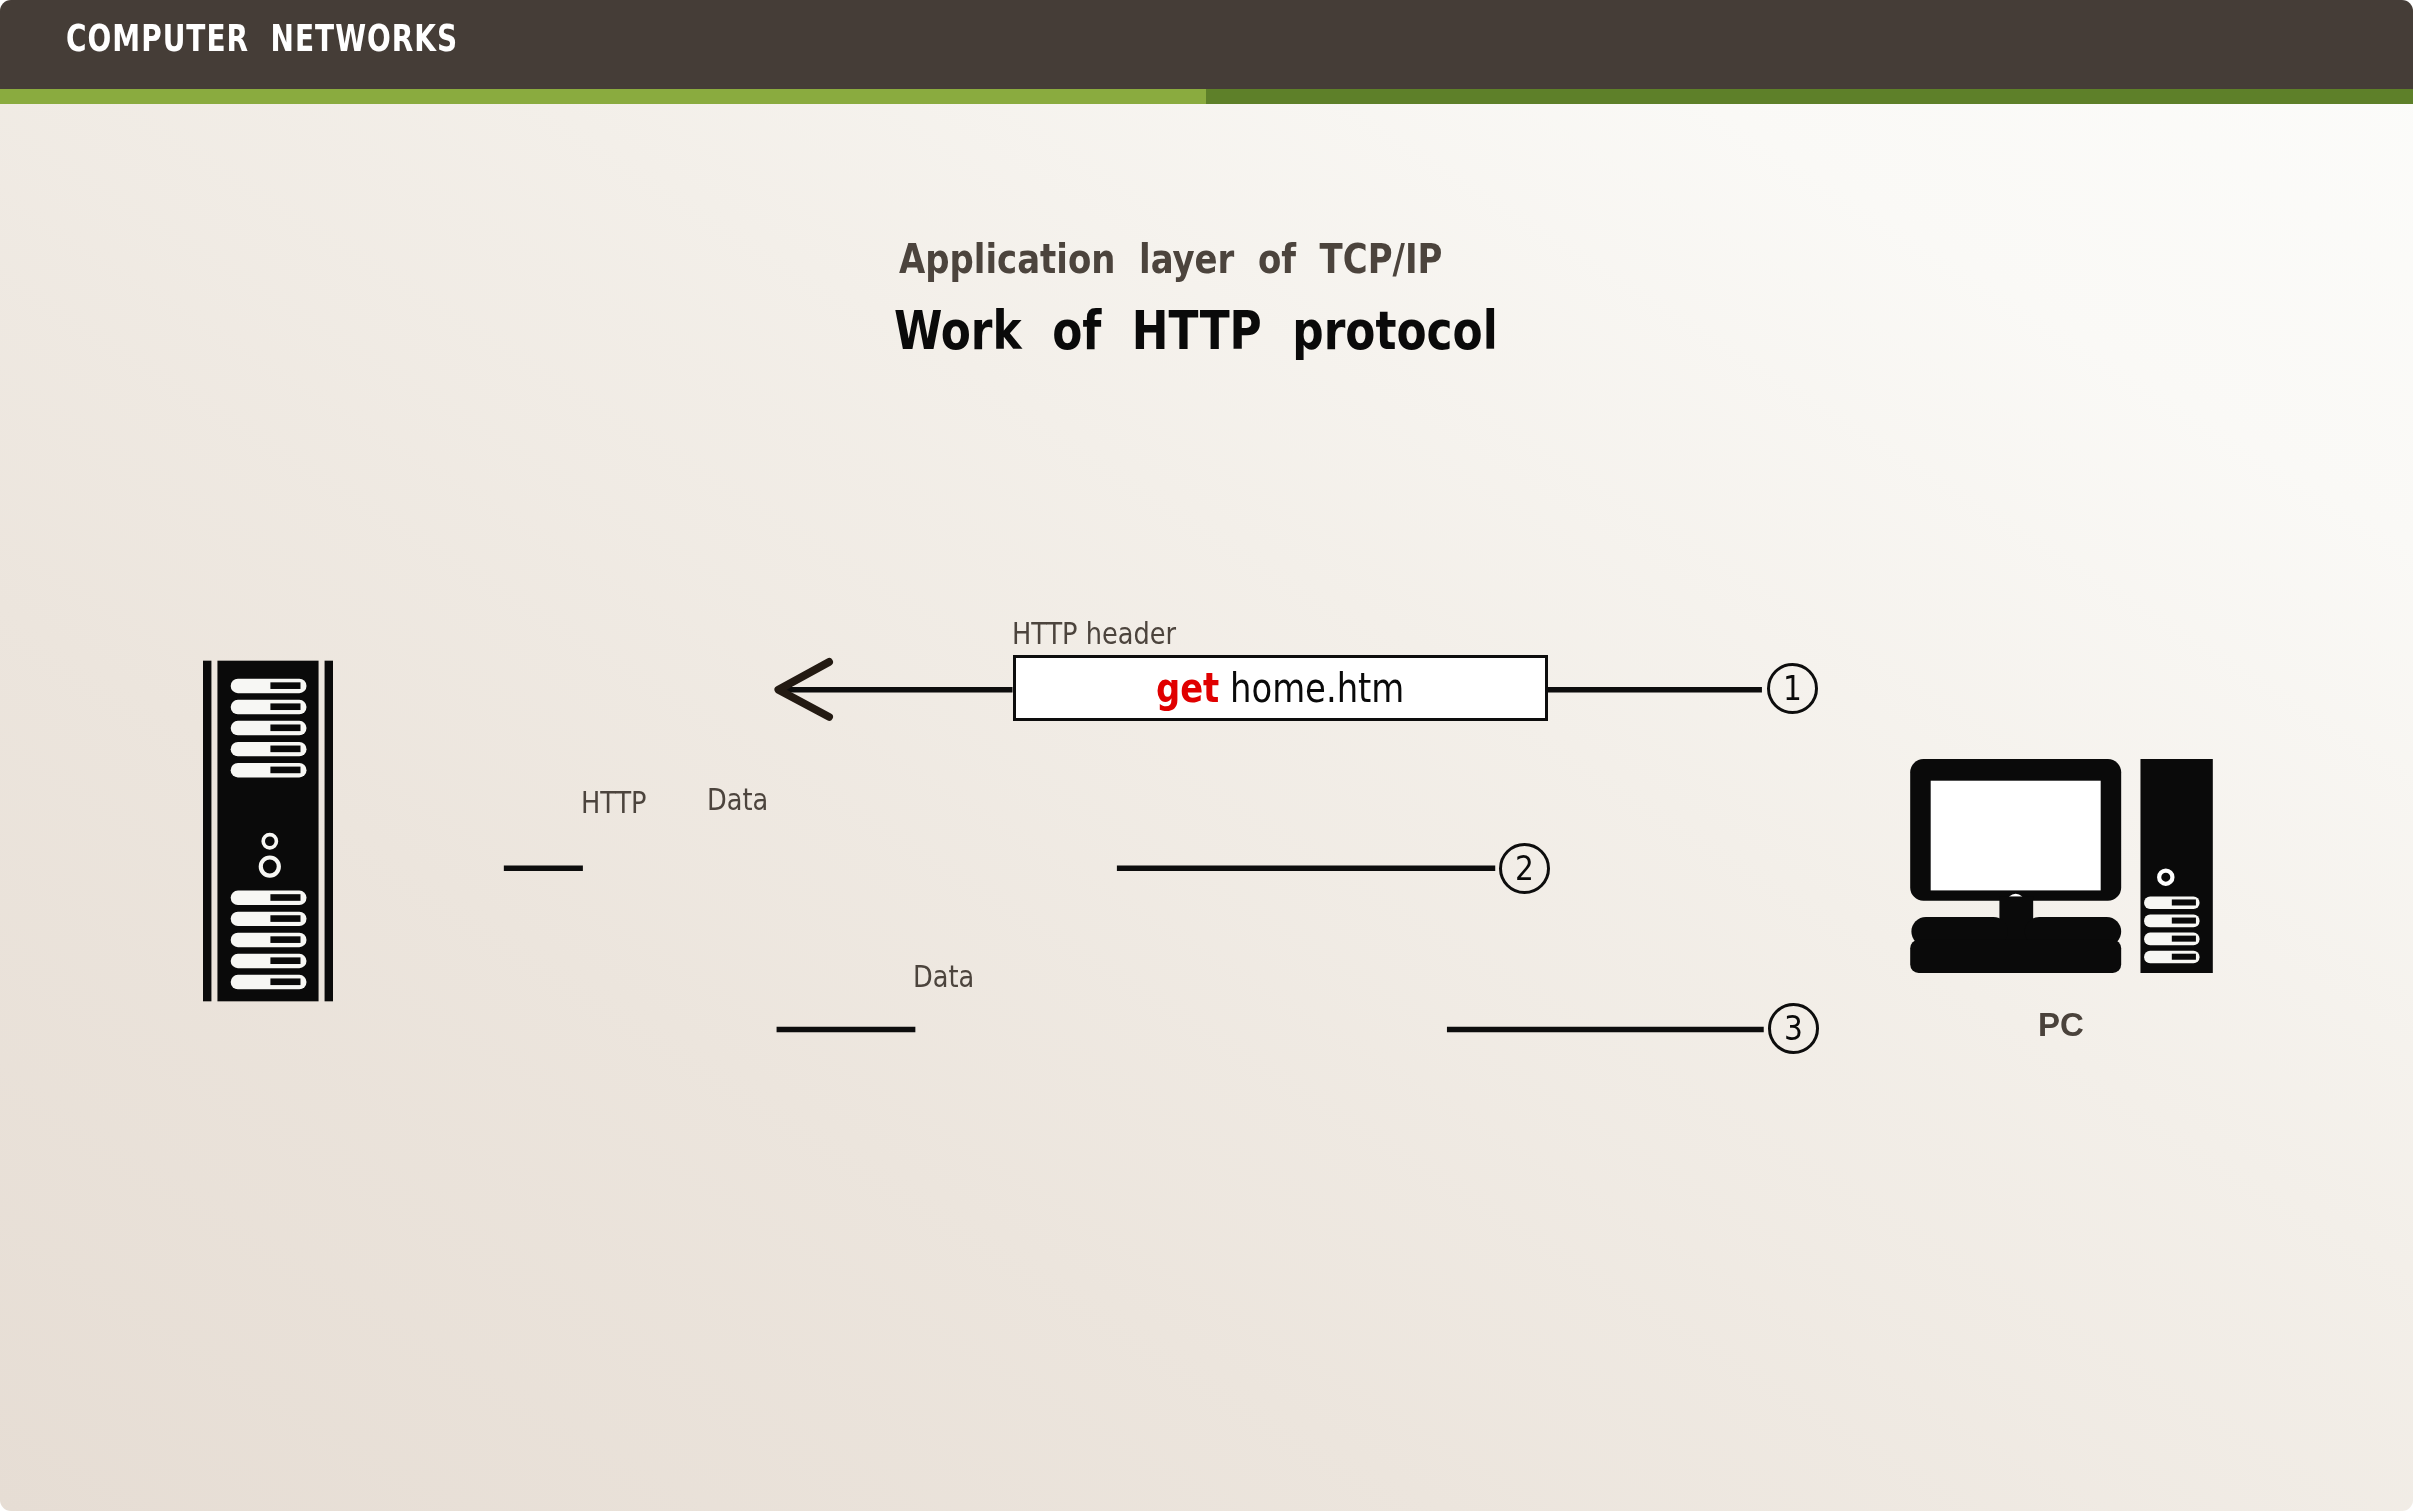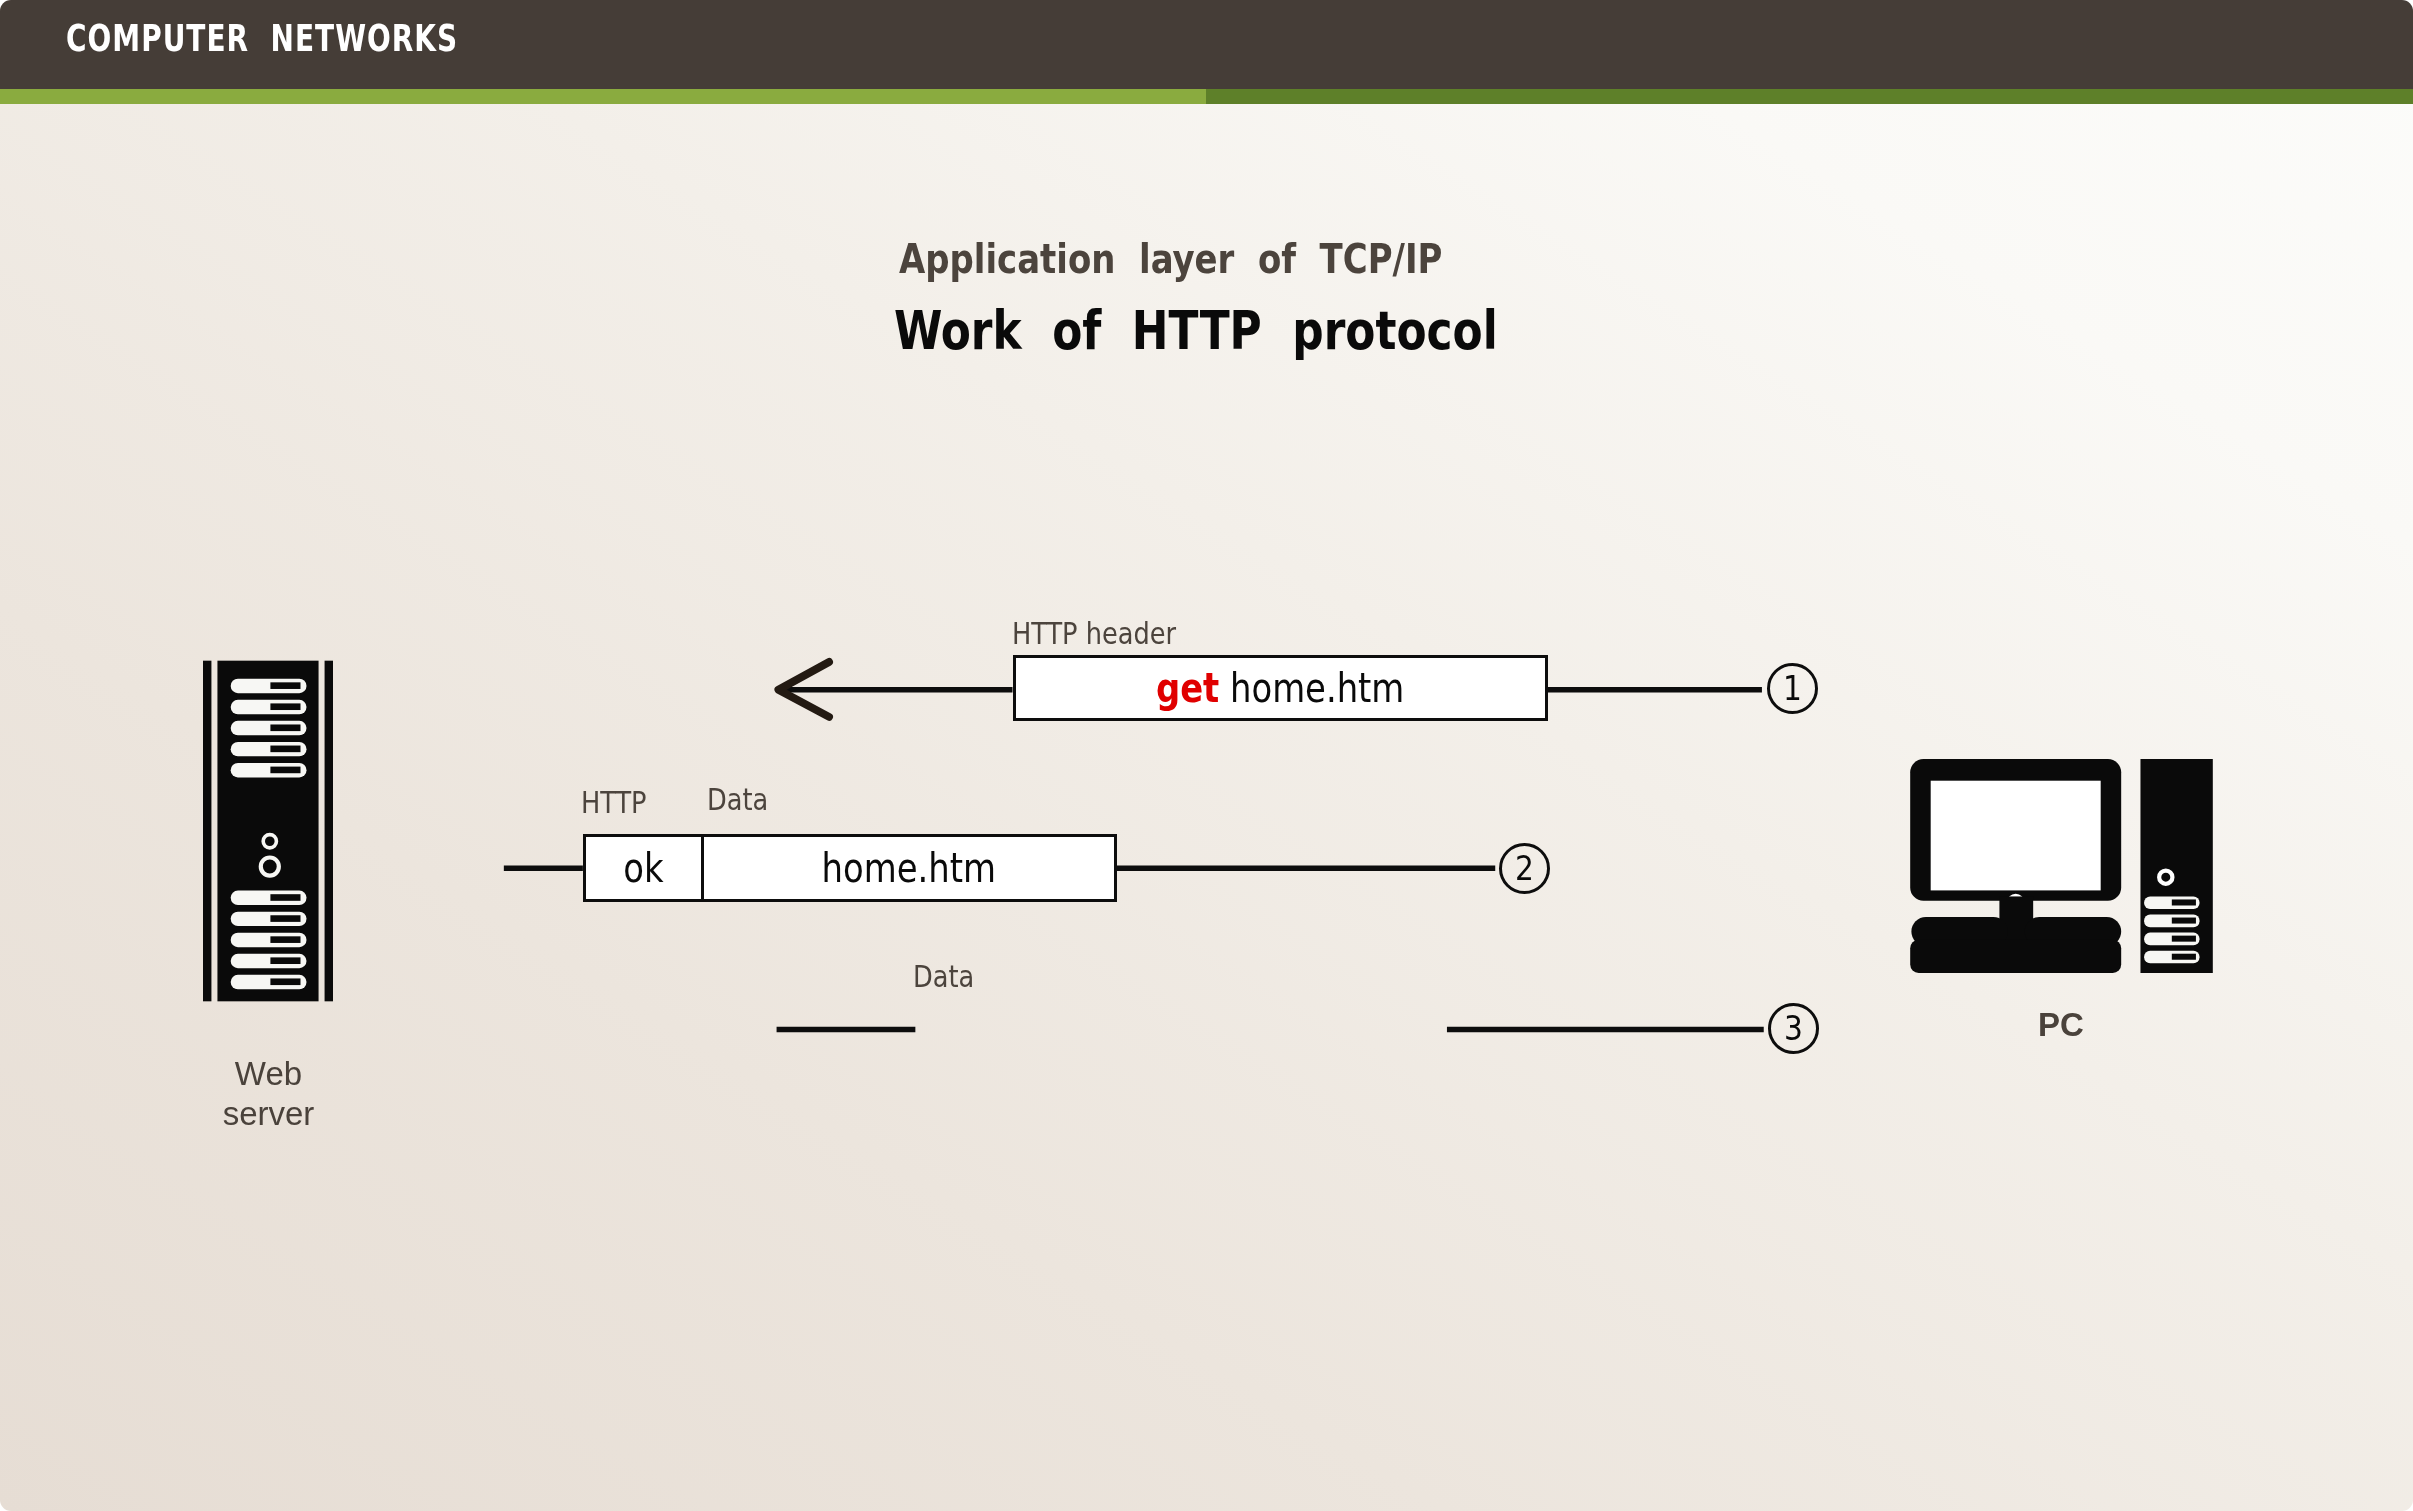--- a/index.html
+++ b/index.html
@@ -269,22 +269,20 @@
       </g>
       <g fill="#0a0a0a">
         <rect x="112" y="388" width="50" height="11"></rect>
         <rect x="112" y="423" width="50" height="11"></rect>
         <rect x="112" y="458" width="50" height="11"></rect>
         <rect x="112" y="493" width="50" height="11"></rect>
         <rect x="112" y="528" width="50" height="11"></rect>
       </g>
     </svg>
   </div>
-  <div id="server-label">Web
-server</div>
 
   <div id="pc-icon">
     <svg viewBox="0 0 502 355" width="303" height="214" xmlns="http://www.w3.org/2000/svg">
 
       <rect x="0" y="0" width="350" height="235" rx="22" fill="#0a0a0a"></rect>
       <rect x="34" y="36" width="282" height="182" fill="#ffffff"></rect>
       <circle cx="175" cy="238" r="11" fill="none" stroke="#ffffff" stroke-width="7"></circle>
 
       <rect x="148" y="228" width="56" height="80" fill="#0a0a0a"></rect>
 
@@ -331,28 +329,20 @@
 
   <div class="field-label" id="label-http-header">HTTP header</div>
   <div class="field-label" id="label-http">HTTP</div>
   <div class="field-label" id="label-data-2">Data</div>
   <div class="field-label" id="label-data-3">Data</div>
 
   <div class="pkt-box" id="box1">
     <span class="pkt-text"><span class="kw">get</span><span> home.htm</span></span>
   </div>
 
-  <div class="pkt-box" id="box2">
-    <div id="box2-cell-a">
-      <span class="pkt-text kw">ok</span>
-    </div>
-    <div id="box2-cell-b">
-      <span class="pkt-text">home.htm</span>
-    </div>
-  </div>
 
 
   <div class="step-circle" id="step1">1</div>
   <div class="step-circle" id="step2">2</div>
   <div class="step-circle" id="step3">3</div>
 
 </div>
 
 
 </body></html>

